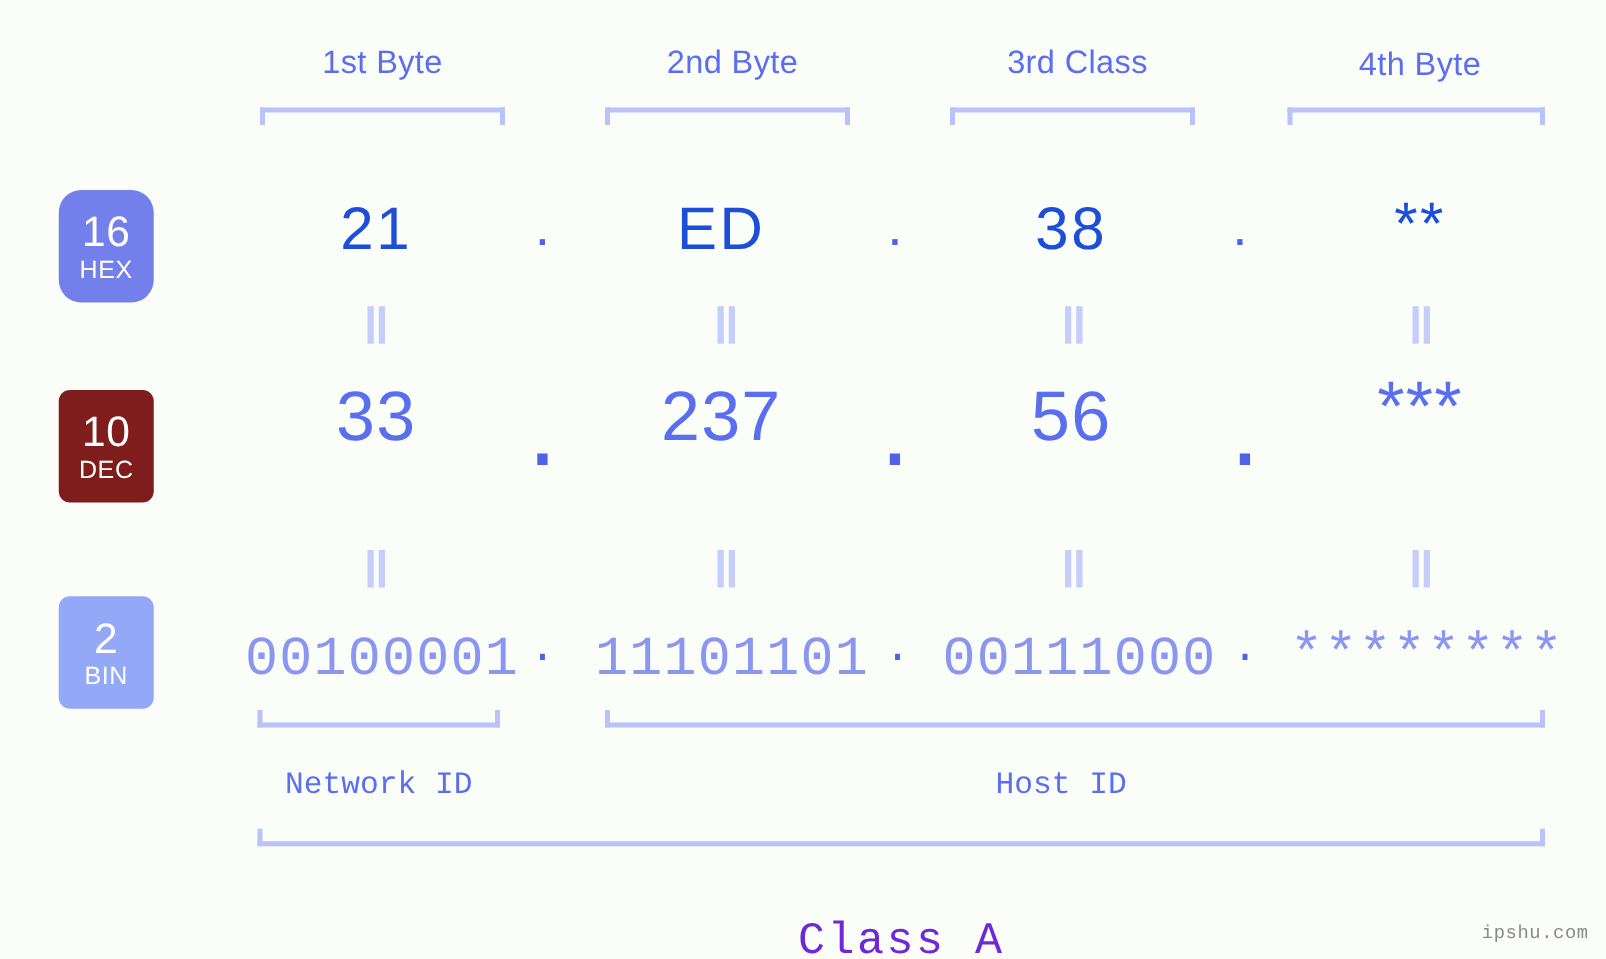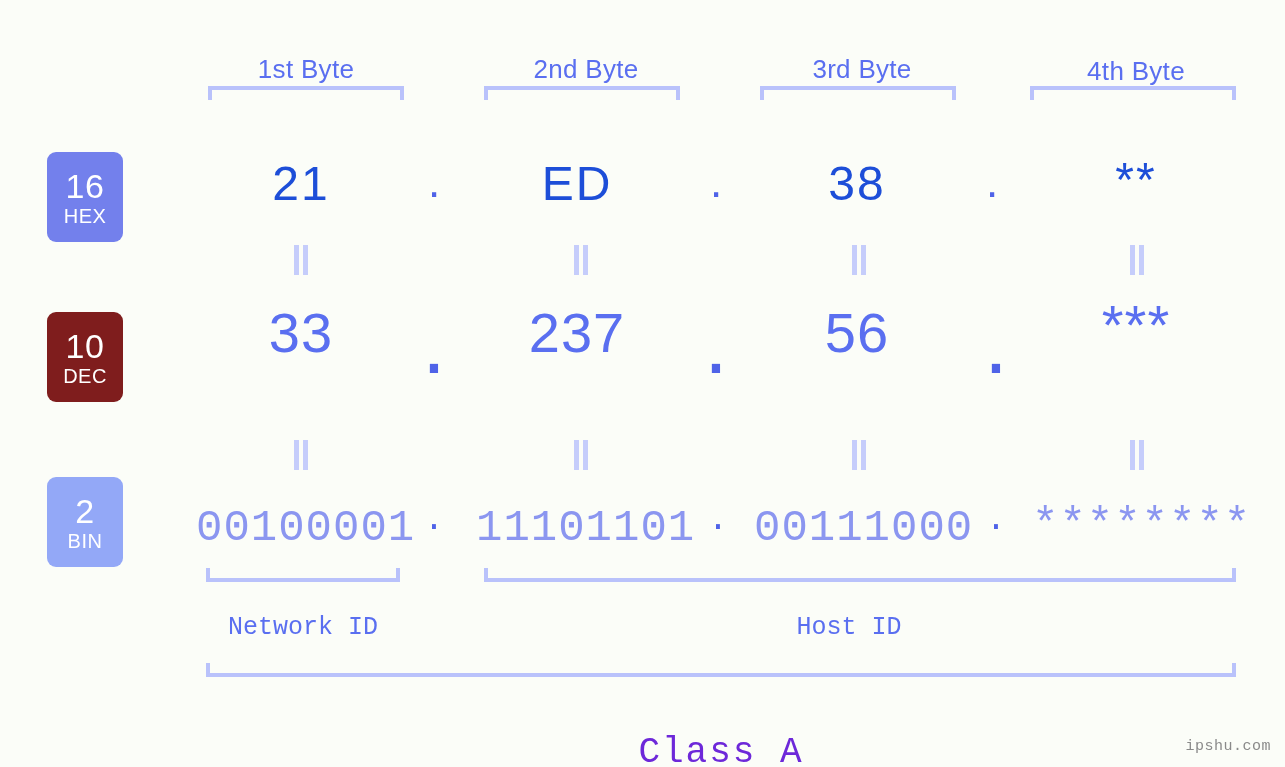--- a/index.html
+++ b/index.html
@@ -19,21 +19,20 @@
 
   
   .byte-label {
     position: absolute;
     text-align: center;
     color: #5a6ff0;
     font-size: 26px;
     font-family: "Liberation Sans", sans-serif;
     letter-spacing: 0.3px;
     white-space: nowrap;
-    margin-top: 20px;
   }
 
   
   .bracket-down {
     position: absolute;
     border-top: 4px solid #b9c2fb;
     border-left: 4px solid #b9c2fb;
     border-right: 4px solid #b9c2fb;
     height: 14px;
     box-sizing: border-box;
@@ -66,21 +65,21 @@
     font-size: 34px;
     font-weight: 400;
     letter-spacing: 0.5px;
   }
   .badge .abbr {
     font-size: 20px;
     font-weight: 400;
     margin-top: 3px;
     letter-spacing: 0.5px;
   }
-  #badge-hex { top: 152px; height: 90px; background: #7380ec; }
+  #badge-hex { top: 152px; height: 90px; background: #7380ec; border-radius: 18px; }
   #badge-dec { top: 312px; height: 90px; background: #7f1d1d; }
   #badge-bin { top: 477px; height: 90px; background: #93a8f7; }
 
   
   .cell {
     position: absolute;
     text-align: center;
     white-space: nowrap;
     color: #8b96f0;
   }
@@ -161,21 +160,21 @@
     letter-spacing: 0.5px;
   }
 </style>
 </head>
 <body>
 
 <div id="stage">
 
   <div class="byte-label" style="left:196px; top:34px; width:220px;">1st Byte</div>
   <div class="byte-label" style="left:476px; top:34px; width:220px;">2nd Byte</div>
-  <div class="byte-label" style="left:752px; top:34px; width:220px;">3rd Byte</div>
+  <div class="byte-label" style="left:752px; top:34px; width:220px;">3rd Class</div>
   <div class="byte-label" style="left:1026px; top:36px; width:220px;">4th Byte</div>
 
   <div class="bracket-down" style="left:208px; top:86px; width:196px;"></div>
   <div class="bracket-down" style="left:484px; top:86px; width:196px;"></div>
   <div class="bracket-down" style="left:760px; top:86px; width:196px;"></div>
   <div class="bracket-down" style="left:1030px; top:86px; width:206px;"></div>
 
   <div class="badge" id="badge-hex">
     <span class="num">16</span>
     <span class="abbr">HEX</span>

